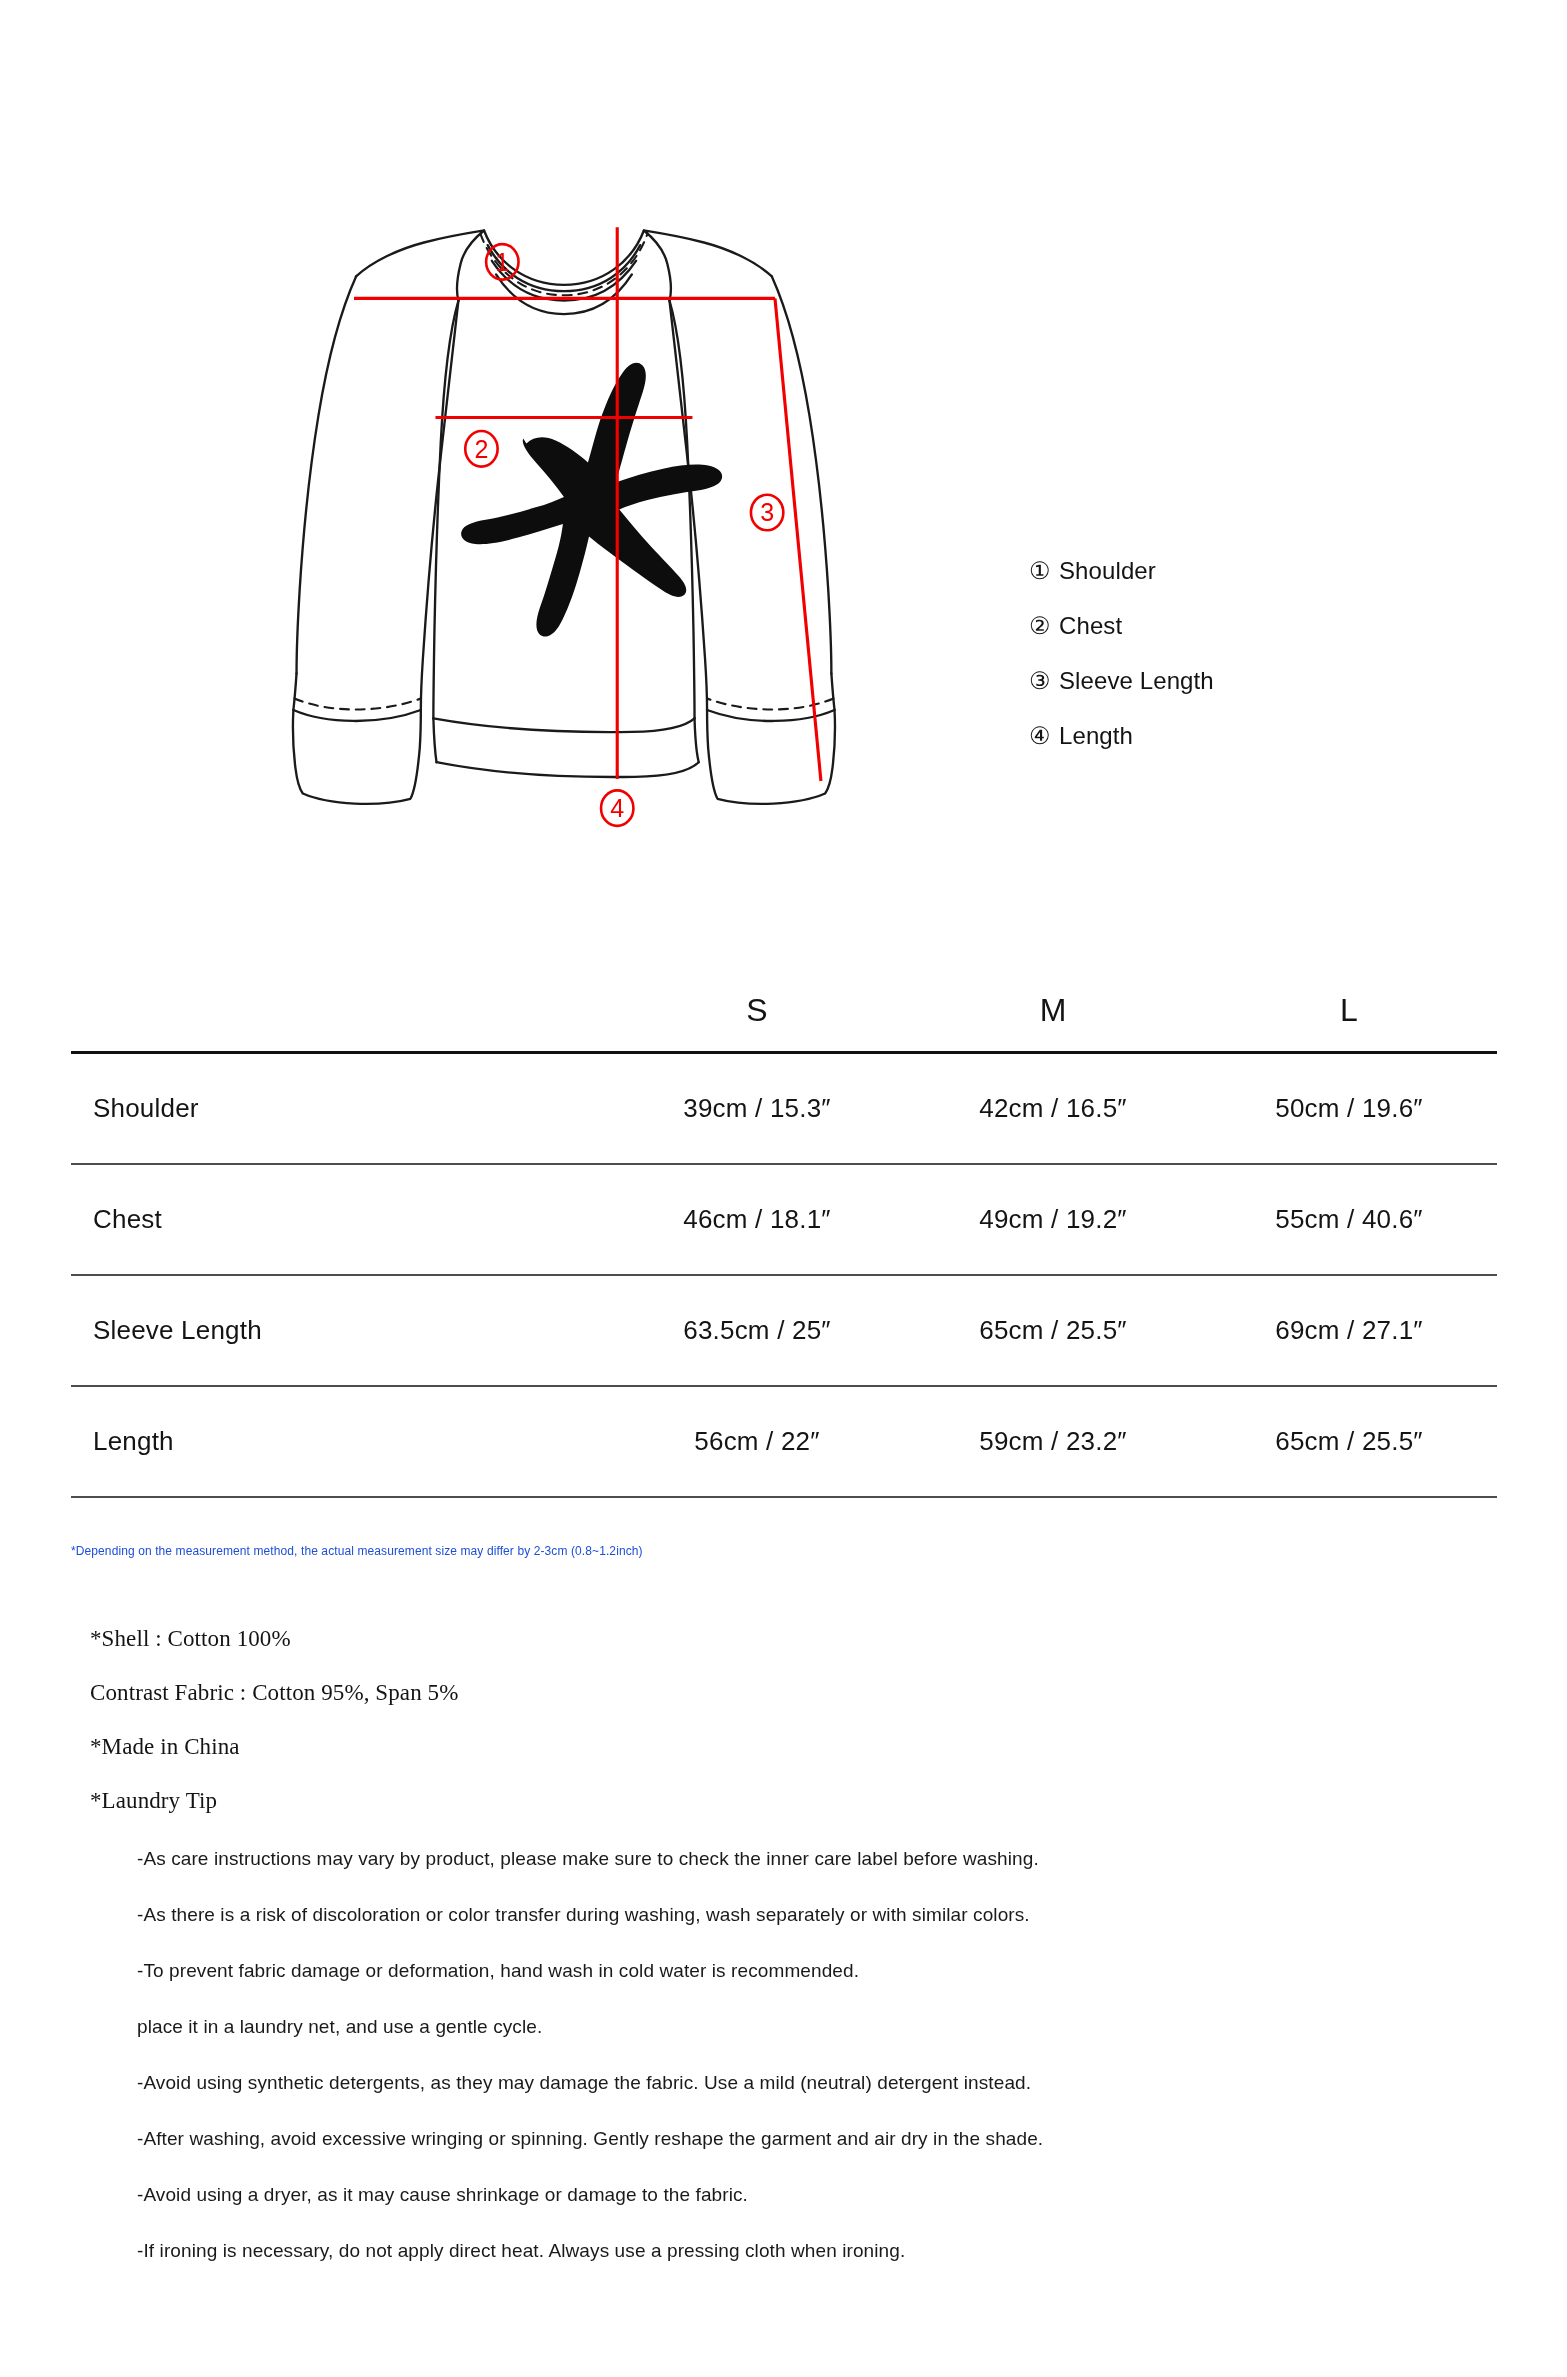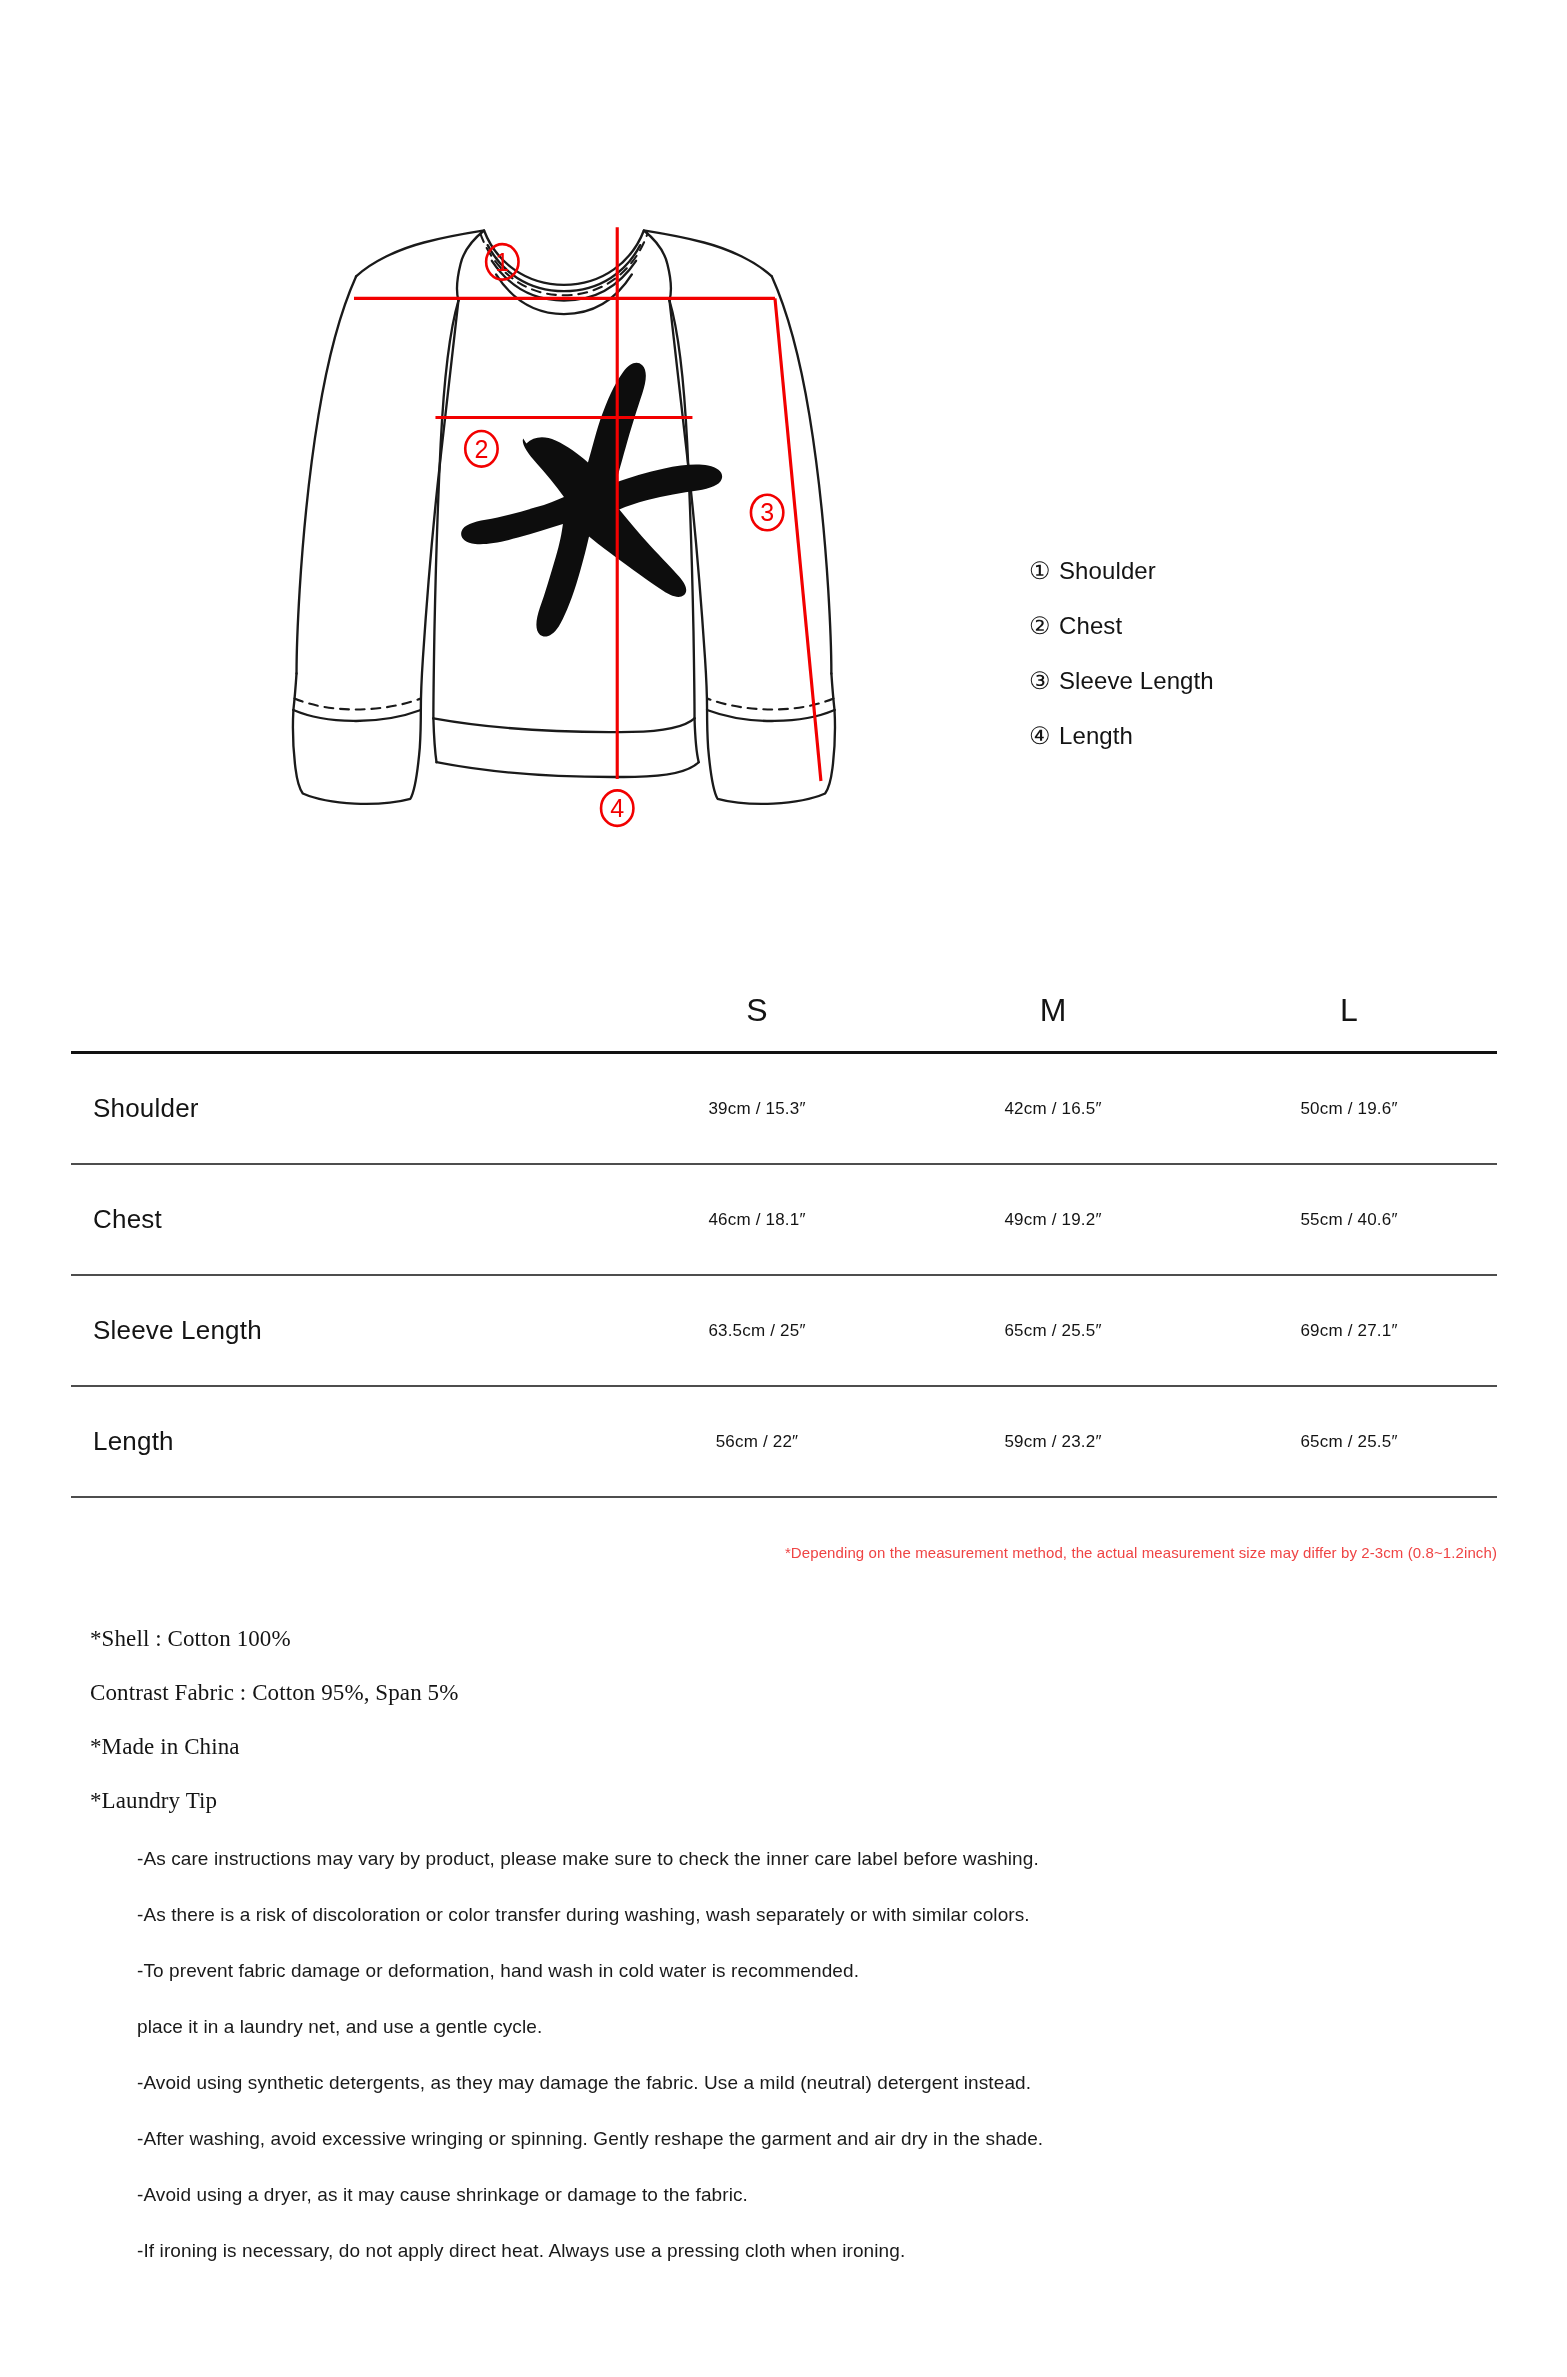--- a/index.html
+++ b/index.html
@@ -94,41 +94,41 @@
   table.sizes thead th.th-label { text-align: left; }
   table.sizes thead tr {
     border-bottom: 3.1px solid #111111;
   }
 
   table.sizes tbody tr {
     border-bottom: 2.1px solid #4d4d4d;
   }
   table.sizes tbody td {
     height: 109px;
-    font-size: 17px;
+    font-size: 26px;
     color: #141414;
     text-align: center;
     vertical-align: middle;
     padding: 0;
     letter-spacing: 0.2px;
   }
   table.sizes tbody td.row-label {
     text-align: left;
     padding-left: 22px;
     font-size: 26px;
   }
 
   #table-note {
     position: absolute;
     left: 71px;
     top: 1544px;
     width: 1426px;
-    text-align: right;
-    font-size: 15px;
-    color: #ef4444;
+    text-align: left;
+    font-size: 12px;
+    color: #1d4ed8;
     letter-spacing: 0.1px;
   }
 
   
   #material-block {
     position: absolute;
     left: 90px;
     top: 1612px;
     width: 1411px;
     font-family: Liberation Serif, serif;

